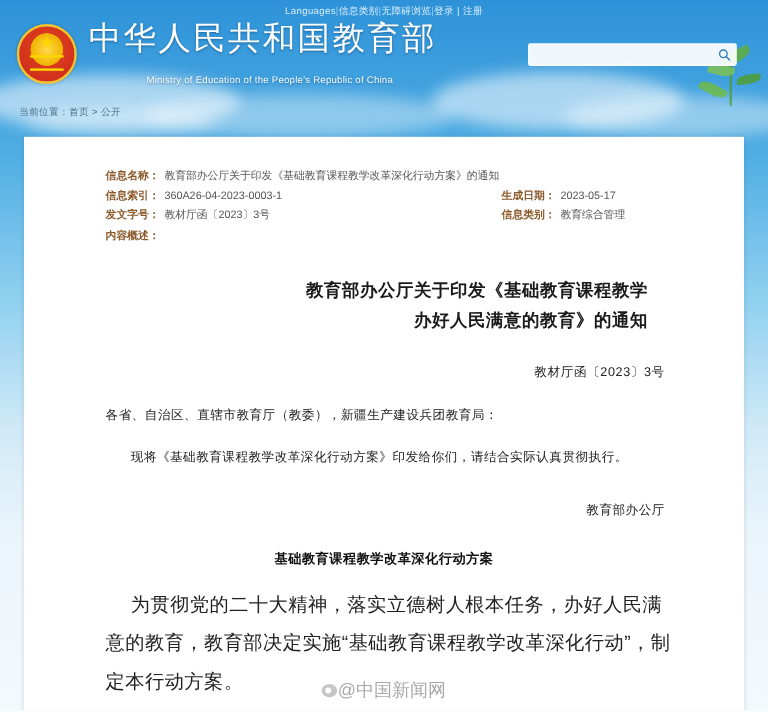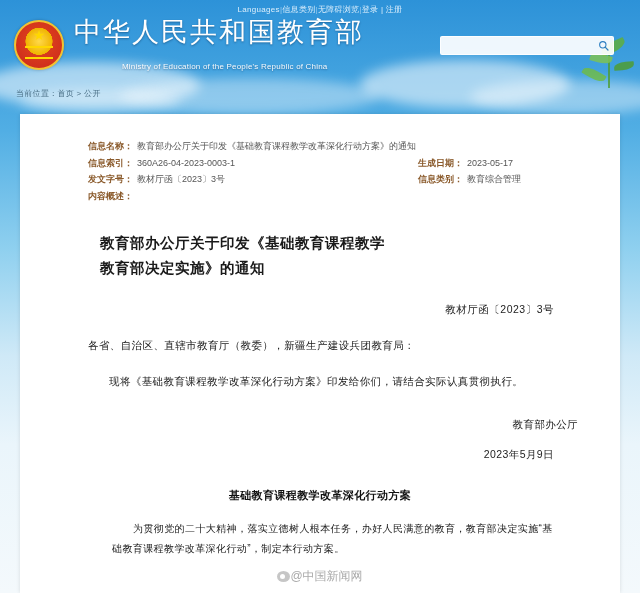--- a/index.html
+++ b/index.html
@@ -178,21 +178,21 @@
   }
   .meta-row { display: flex; }
   .meta-row .cell { display: flex; }
   .meta .label { color: #8a5a2b; white-space: nowrap; font-weight: bold; }
   .meta .value { color: #555; margin-left: 4px; text-align: center; }
   .meta .cell-left { width: 330px; }
 
   .doc-title {
     margin: 26px auto 0;
     width: 440px;
-    text-align: left;
+    text-align: right;
     font-size: 14.5px;
     font-weight: bold;
     color: #1a1a1a;
     line-height: 1.75;
     letter-spacing: .5px;
   }
 
   .doc-number {
     margin: 22px 66px 0 0;
     text-align: right;
@@ -211,21 +211,21 @@
   .doc-body {
     margin: 18px 60px 0 68px;
     font-size: 10.5px;
     color: #222;
     line-height: 2;
     text-indent: 21px;
     letter-spacing: .4px;
   }
 
   .doc-signoff {
-    margin: 26px 42px 0 0;
+    margin: 26px 66px 0 0;
     text-align: right;
     font-size: 10.5px;
     color: #222;
     letter-spacing: .4px;
   }
   .doc-date {
     margin: 16px 66px 0 0;
     text-align: right;
     font-size: 10.5px;
     color: #222;
@@ -235,38 +235,38 @@
   .attach-title {
     margin: 26px auto 0;
     text-align: center;
     font-size: 11px;
     font-weight: bold;
     color: #111;
     letter-spacing: .4px;
   }
 
   .attach-body {
-    margin: 16px 60px 0 92px;
-    font-size: 10px;
+    margin: 16px 60px 0 68px;
+    font-size: 16px;
     color: #222;
     line-height: 2;
     text-indent: 21px;
     letter-spacing: .4px;
   }
 
   
   .watermark {
     position: absolute;
     left: 0; right: 0;
     bottom: 8px;
     display: flex;
     align-items: center;
     justify-content: center;
     gap: 0;
-    font-size: 12px;
+    font-size: 15px;
     color: #9a9a9a;
     opacity: .85;
   }
   .weibo-eye {
     width: 13px; height: 11px;
     border-radius: 50%;
     background: #bdbdbd;
     position: relative;
     flex: none;
   }
@@ -359,32 +359,31 @@
       </div>
       <div class="meta-row">
         <div class="cell">
           <span class="label">内容概述：</span>
         </div>
       </div>
     </div>
 
     <div class="doc-title">
       <div>教育部办公厅关于印发《基础教育课程教学</div>
-      <div>教育部决定实施》的通知</div>
+      <div>办好人民满意的教育》的通知</div>
     </div>
 
     <div class="doc-number">教材厅函〔2023〕3号</div>
 
     <div class="doc-addressee">各省、自治区、直辖市教育厅（教委），新疆生产建设兵团教育局：</div>
 
     <div class="doc-body">现将《基础教育课程教学改革深化行动方案》印发给你们，请结合实际认真贯彻执行。</div>
 
     <div class="doc-signoff">教育部办公厅</div>
 
-    <div class="doc-date">2023年5月9日</div>
 
     <div class="attach-title">基础教育课程教学改革深化行动方案</div>
 
     <div class="attach-body">为贯彻党的二十大精神，落实立德树人根本任务，办好人民满意的教育，教育部决定实施“基础教育课程教学改革深化行动”，制定本行动方案。</div>
 
     <div class="watermark">
       <span class="weibo-eye"></span>
       <span>@中国新闻网</span>
     </div>
 

